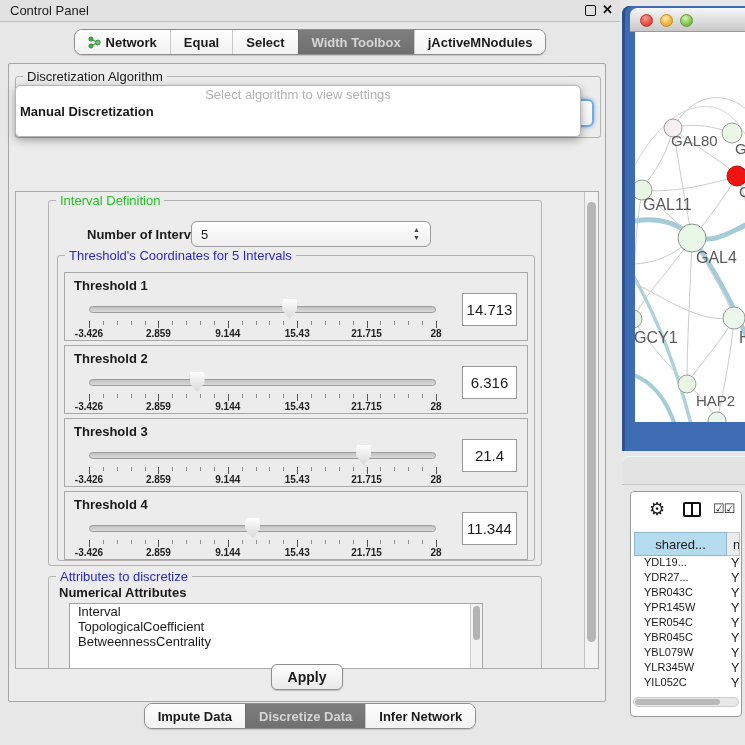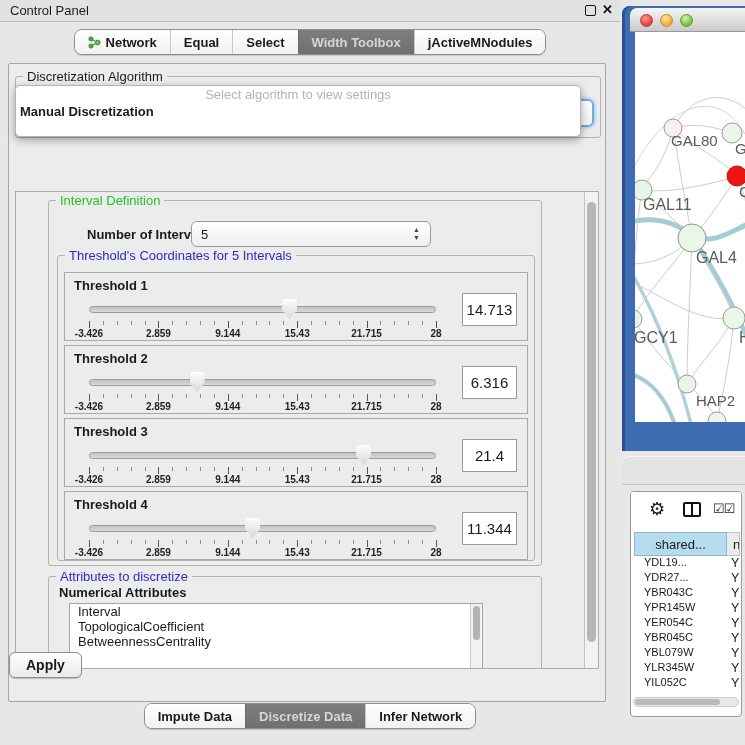--- a/index.html
+++ b/index.html
@@ -65,21 +65,21 @@
   .scale span { position:absolute; transform:translateX(-50%); white-space:nowrap; }
   .valbox { position:absolute; right:10px; top:20px; width:55px; height:33px; background:#ffffff; border:1px solid #9a9a9a; font-size:15px; display:flex; align-items:center; justify-content:center; }
 
   .attr-group { left:32px; top:384px; width:494px; height:120px; }
   .attr-title { position:absolute; left:10px; top:8px; font-size:13px; font-weight:bold; }
   .attr-list { position:absolute; left:20px; top:26px; width:414px; height:80px; background:#ffffff; border:1px solid #a5a5a5; overflow:hidden; }
   .attr-item { font-size:13px; line-height:15px; padding-left:8px; white-space:nowrap; }
   .list-scrollbar { position:absolute; right:0; top:0; bottom:0; width:12px; background:#f1f1f1; border-left:1px solid #cfcfcf; }
   .list-scrollbar .thumb-v { position:absolute; left:2px; top:2px; width:7px; height:34px; border-radius:4px; background:#b3b3b3; }
 
-  .apply-row { position:absolute; left:0; right:0; top:588px; height:30px; display:flex; justify-content:flex-start; }
+  .apply-row { position:absolute; left:0; right:0; top:600px; height:30px; display:flex; justify-content:center; }
   .apply-btn { height:26px; padding:0 16px; font-size:14px; font-weight:600; color:#1a1a1a; background:linear-gradient(#fefefe,#eaeaea); border:1px solid #8d8d8d; border-radius:6px; box-shadow:0 1px 1px rgba(0,0,0,.2); }
 
   .bottom-tabrow { position:absolute; left:0; top:703px; width:620px; height:26px; display:flex; justify-content:center; }
 
   
   .net-window { position:absolute; left:622px; top:6px; width:123px; height:445px; background:#3e6cb2; border-top-left-radius:8px; box-shadow:inset 3px 0 0 #2d5190; overflow:hidden; }
   .mac-titlebar { position:absolute; left:8px; top:2px; right:0; height:24px; background:linear-gradient(#f6f6f6,#c9c9c9); border-top-left-radius:7px; border-bottom:1px solid #9a9a9a; }
   .light { position:absolute; top:6px; width:13px; height:13px; border-radius:50%; }
   .light.red { left:10px; background:radial-gradient(circle at 40% 30%, #ff9a92, #e2453a 65%); border:1px solid #b73a31; }
   .light.yellow { left:30px; background:radial-gradient(circle at 40% 30%, #ffe9a8, #f0ad34 65%); border:1px solid #c28a22; }

